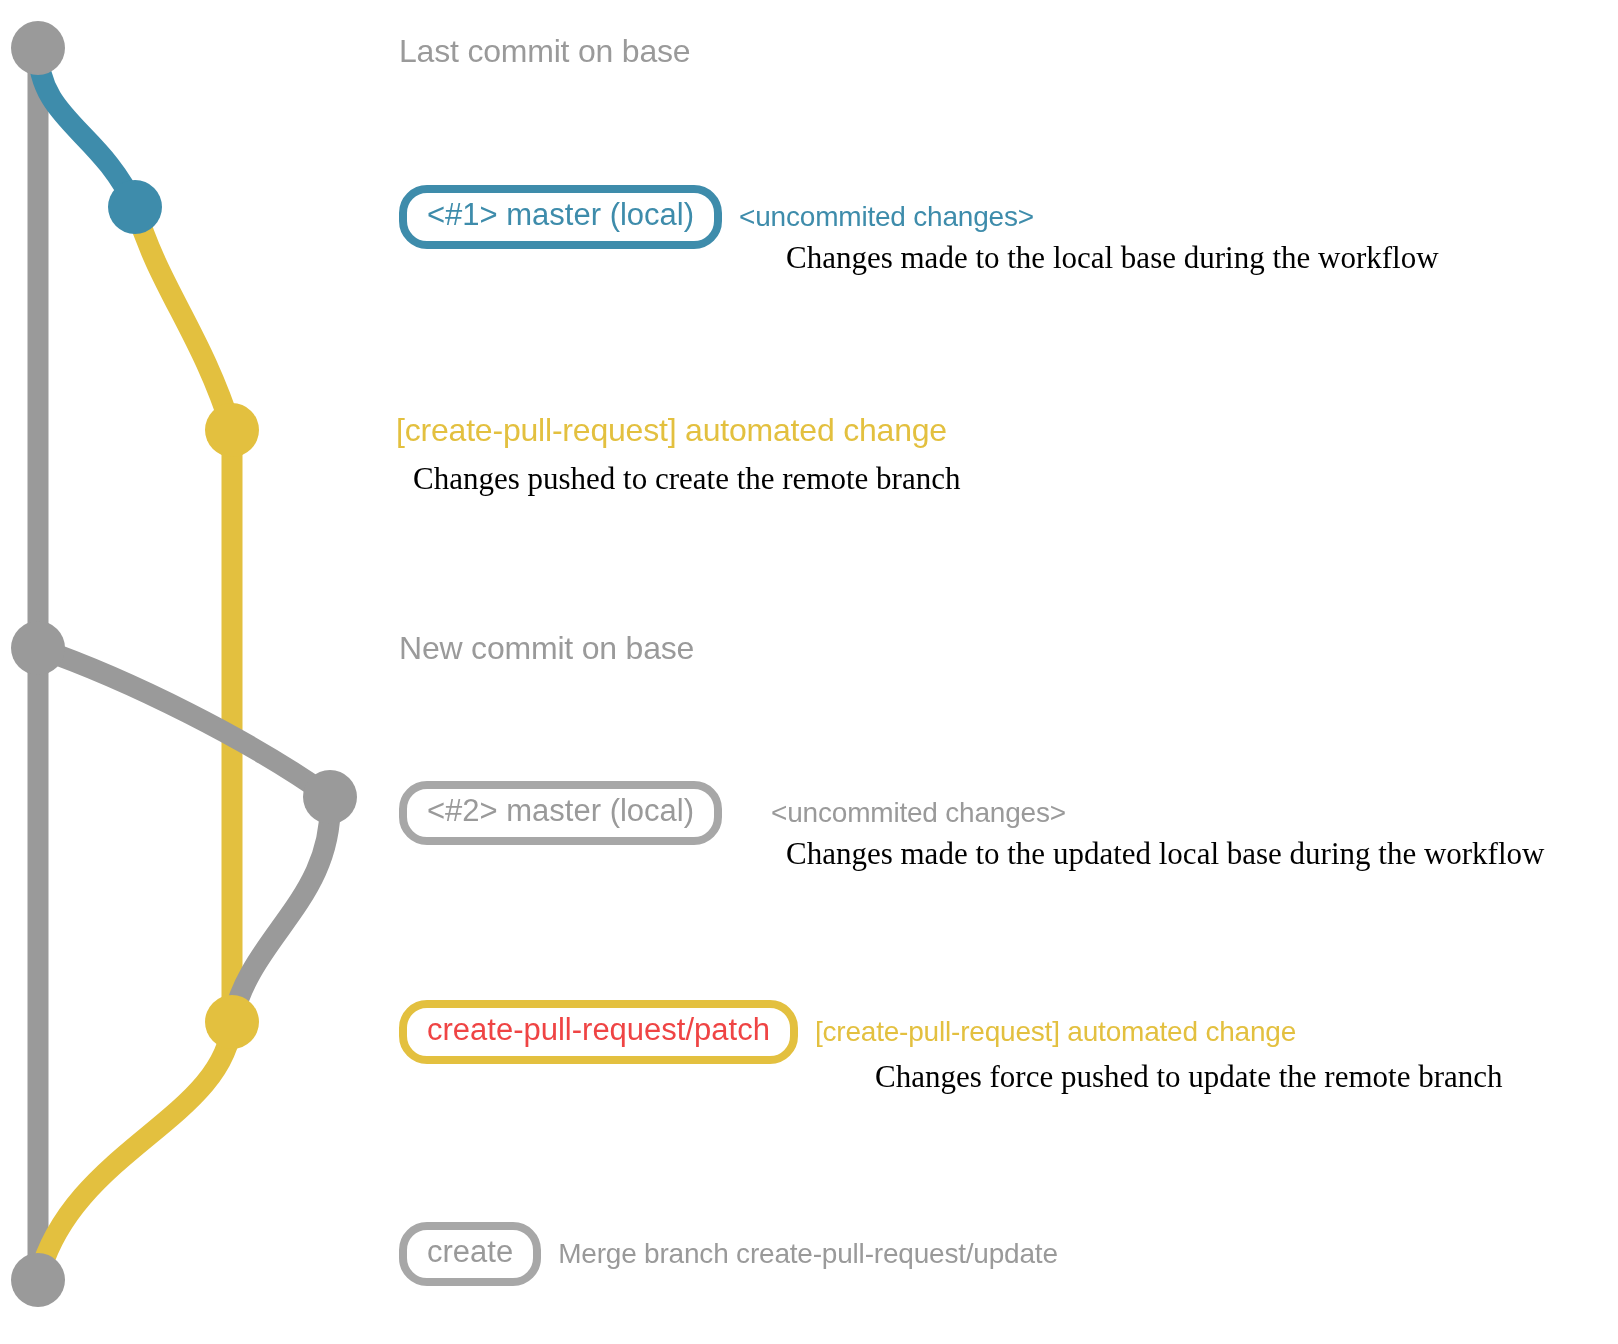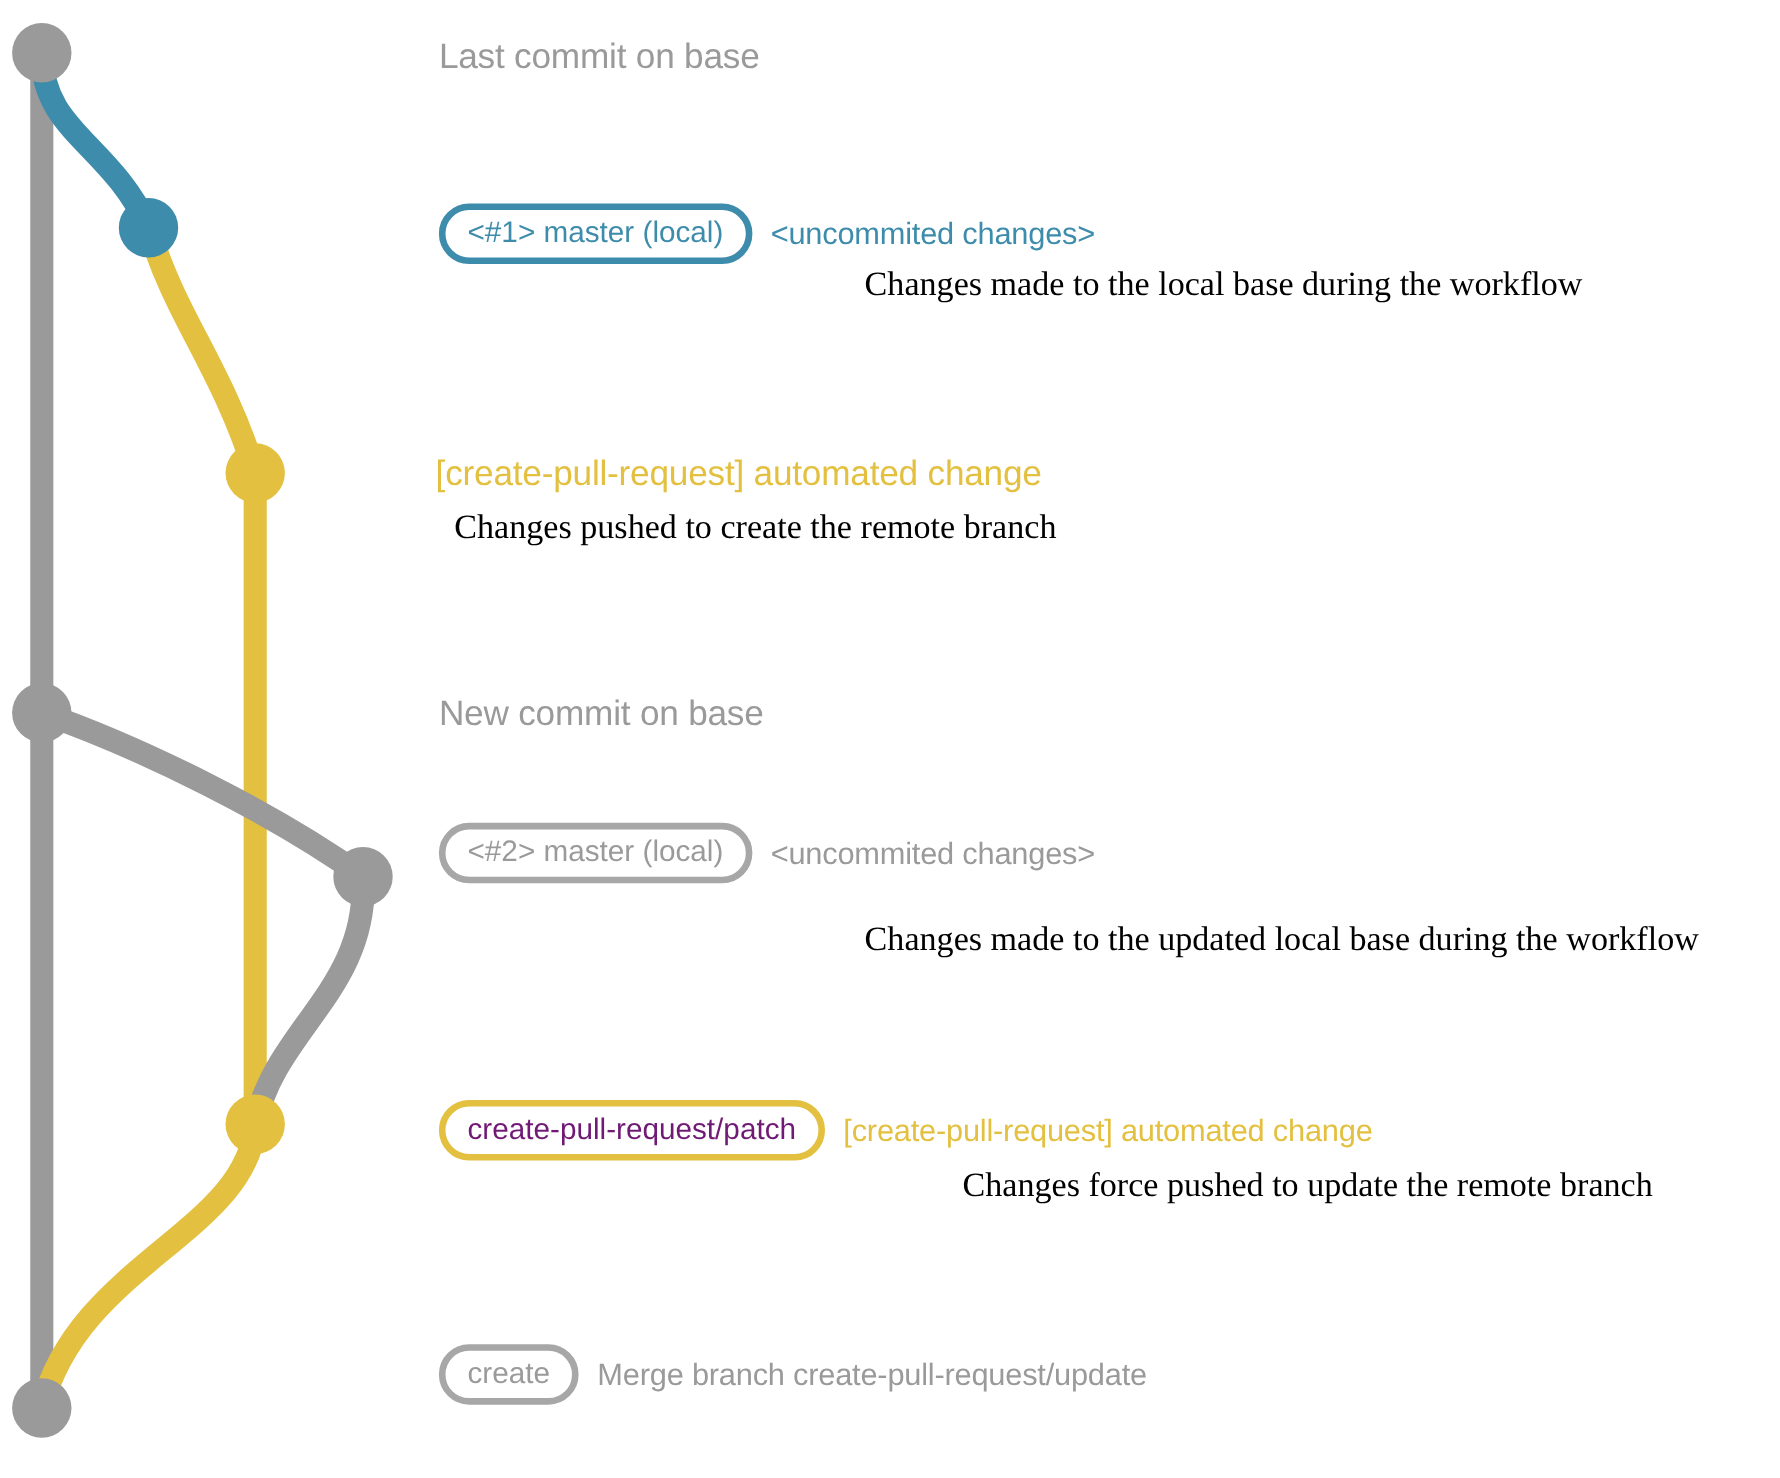--- a/index.html
+++ b/index.html
@@ -33,31 +33,31 @@
 
   .row-main {
     position: absolute;
     display: flex;
     align-items: center;
     white-space: nowrap;
   }
 
   .pill {
     display: inline-block;
-    border: 6px solid #be185d;
+    border: 8px solid #be185d;
     border-radius: 28px;
     padding: 6px 20px 9px 20px;
-    font-size: 27px;
+    font-size: 31px;
     line-height: 1.05;
     color: #9a9a9a;
     font-family: "Liberation Sans", sans-serif;
     background: transparent;
   }
   .pill.blue   { border-color: #3e8cab; color: #3e8cab; }
-  .pill.yellow { border-color: #e3c03f; color: #701a75; }
+  .pill.yellow { border-color: #e3c03f; color: #ef4444; }
   .pill.grey   { border-color: #a7a7a7; color: #9a9a9a; }
 
   .subject {
     font-size: 28px;
     font-family: "Liberation Sans", sans-serif;
     color: #9a9a9a;
     margin-left: 17px;
     letter-spacing: -0.2px;
   }
   .subject.blue   { color: #3e8cab; }
@@ -118,21 +118,21 @@
     <span class="pill blue">&lt;#1&gt; master (local)</span>
     <span class="subject blue">&lt;uncommited changes&gt;</span>
   </div>
   <div class="caption" style="left:786px; top:240px;">Changes made to the local base during the workflow</div>
 
   <div class="plain-subject yellow" style="left:396px; top:412px;">[create-pull-request] automated change</div>
   <div class="caption" style="left:413px; top:461px;">Changes pushed to create the remote branch</div>
 
   <div class="plain-subject" style="left:399px; top:630px;">New commit on base</div>
 
-  <div class="row-main" style="left:399px; top:748px;">
+  <div class="row-main" style="left:399px; top:781px;gap:32px;">
     <span class="pill grey">&lt;#2&gt; master (local)</span>
     <span class="subject grey">&lt;uncommited changes&gt;</span>
   </div>
   <div class="caption" style="left:786px; top:836px;">Changes made to the updated local base during the workflow</div>
 
   <div class="row-main" style="left:399px; top:1000px;">
     <span class="pill yellow">create-pull-request/patch</span>
     <span class="subject yellow">[create-pull-request] automated change</span>
   </div>
   <div class="caption" style="left:875px; top:1059px;">Changes force pushed to update the remote branch</div>

